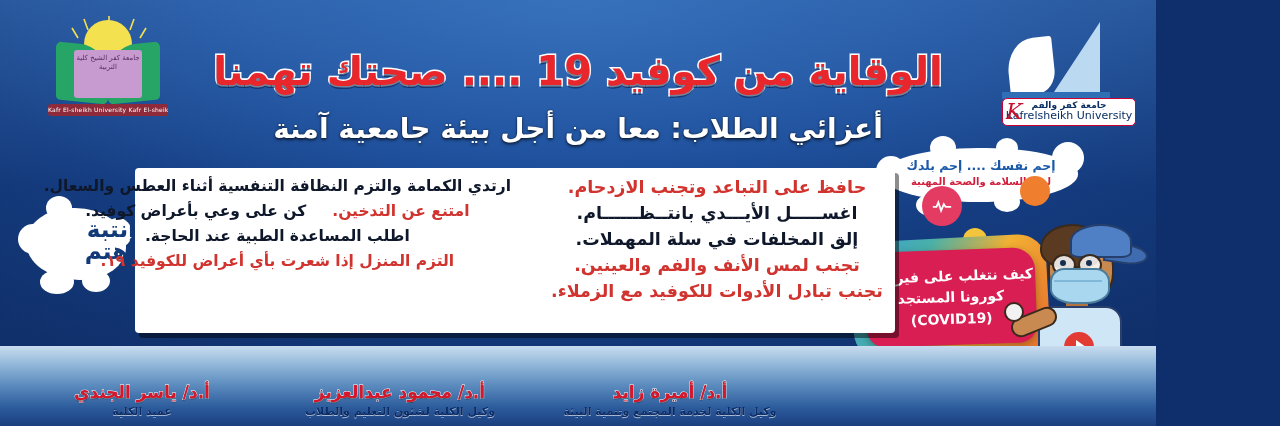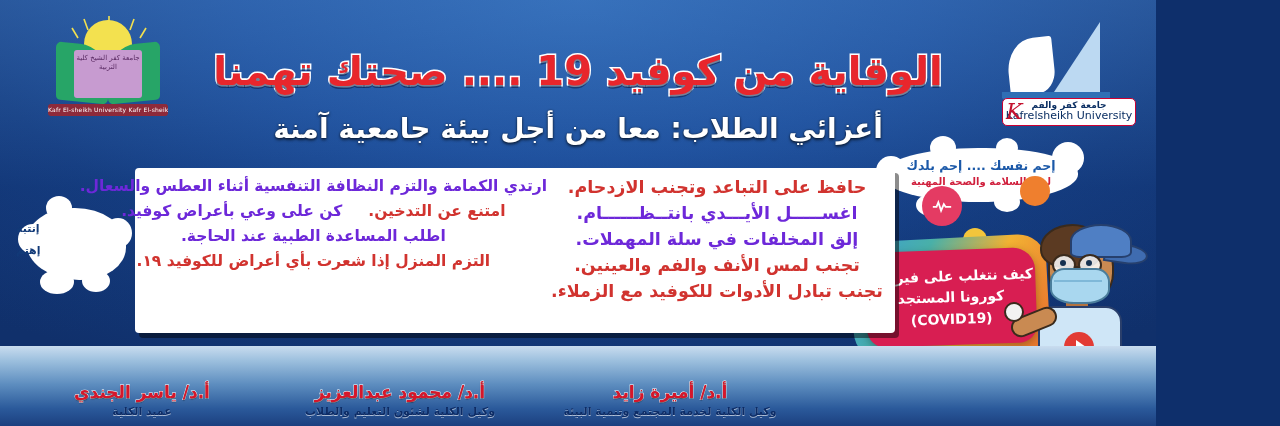--- a/index.html
+++ b/index.html
@@ -86,22 +86,22 @@
   .splash-left{position:absolute;left:16px;top:190px;width:120px;height:108px;}
   .splash-left .blob,.splash-left .blob2,.splash-left .blob3,.splash-left .blob4,
   .splash-left .blob5,.splash-left .blob6{position:absolute;background:#fff;border-radius:50%;}
   .splash-left .blob{left:10px;top:18px;width:100px;height:72px;border-radius:48% 52% 46% 54%;}
   .splash-left .blob2{left:2px;top:34px;width:30px;height:30px;}
   .splash-left .blob3{left:88px;top:28px;width:28px;height:30px;}
   .splash-left .blob4{left:30px;top:6px;width:26px;height:24px;}
   .splash-left .blob5{left:24px;top:80px;width:34px;height:24px;}
   .splash-left .blob6{left:66px;top:80px;width:28px;height:22px;}
   .splash-left .txt{
-    position:absolute;left:0;top:28px;width:120px;text-align:left;direction:rtl;
-    color:#123a78;font-weight:bold;font-size:11px;line-height:22px;
+    position:absolute;left:0;top:28px;width:120px;text-align:right;direction:rtl;
+    color:#123a78;font-weight:bold;font-size:23px;line-height:22px;
   }
 
   
   .splash-right{position:absolute;right:70px;top:136px;width:210px;height:80px;}
   .splash-right .b{position:absolute;background:#fff;border-radius:50%;}
   .splash-right .b1{left:6px;top:12px;width:196px;height:54px;border-radius:50% 48% 52% 50%;}
   .splash-right .b2{left:0px;top:20px;width:30px;height:30px;}
   .splash-right .b3{left:176px;top:6px;width:32px;height:32px;}
   .splash-right .b4{left:54px;top:0px;width:26px;height:24px;}
   .splash-right .b5{left:120px;top:2px;width:22px;height:20px;}
@@ -118,27 +118,27 @@
 
   
   .card{
     position:absolute;left:135px;top:168px;width:760px;height:165px;
     background:#ffffff;border-radius:4px;
     box-shadow:4px 5px 0 rgba(0,0,0,.45);
     display:flex;flex-direction:row;direction:rtl;
     padding:6px 8px;box-sizing:border-box;
   }
   .col{flex:1;direction:rtl;text-align:center;}
-  .col.right{flex:0 0 340px;}
+  .col.right{flex:0 0 340px;margin-left:36px;}
   .col.left{flex:1;}
   .tip{
     font-weight:bold;font-size:17.5px;line-height:26px;white-space:nowrap;
     font-family:"DejaVu Sans","Liberation Sans",sans-serif;
   }
-  .tip.blue{color:#6d28d9;}
+  .tip.blue{color:#0f172a;}
   .tip.red{color:#d1332f;}
   .tip.small{font-size:15.5px;line-height:25px;}
   .tip-split{display:flex;justify-content:center;gap:26px;direction:rtl;}
 
   
   .covid-card{
     position:absolute;right:120px;top:250px;width:170px;height:95px;
     background:#d81e52;border-radius:22px 22px 18px 18px;
     transform:rotate(-2deg);
     box-shadow:0 3px 8px rgba(0,0,0,.3);

